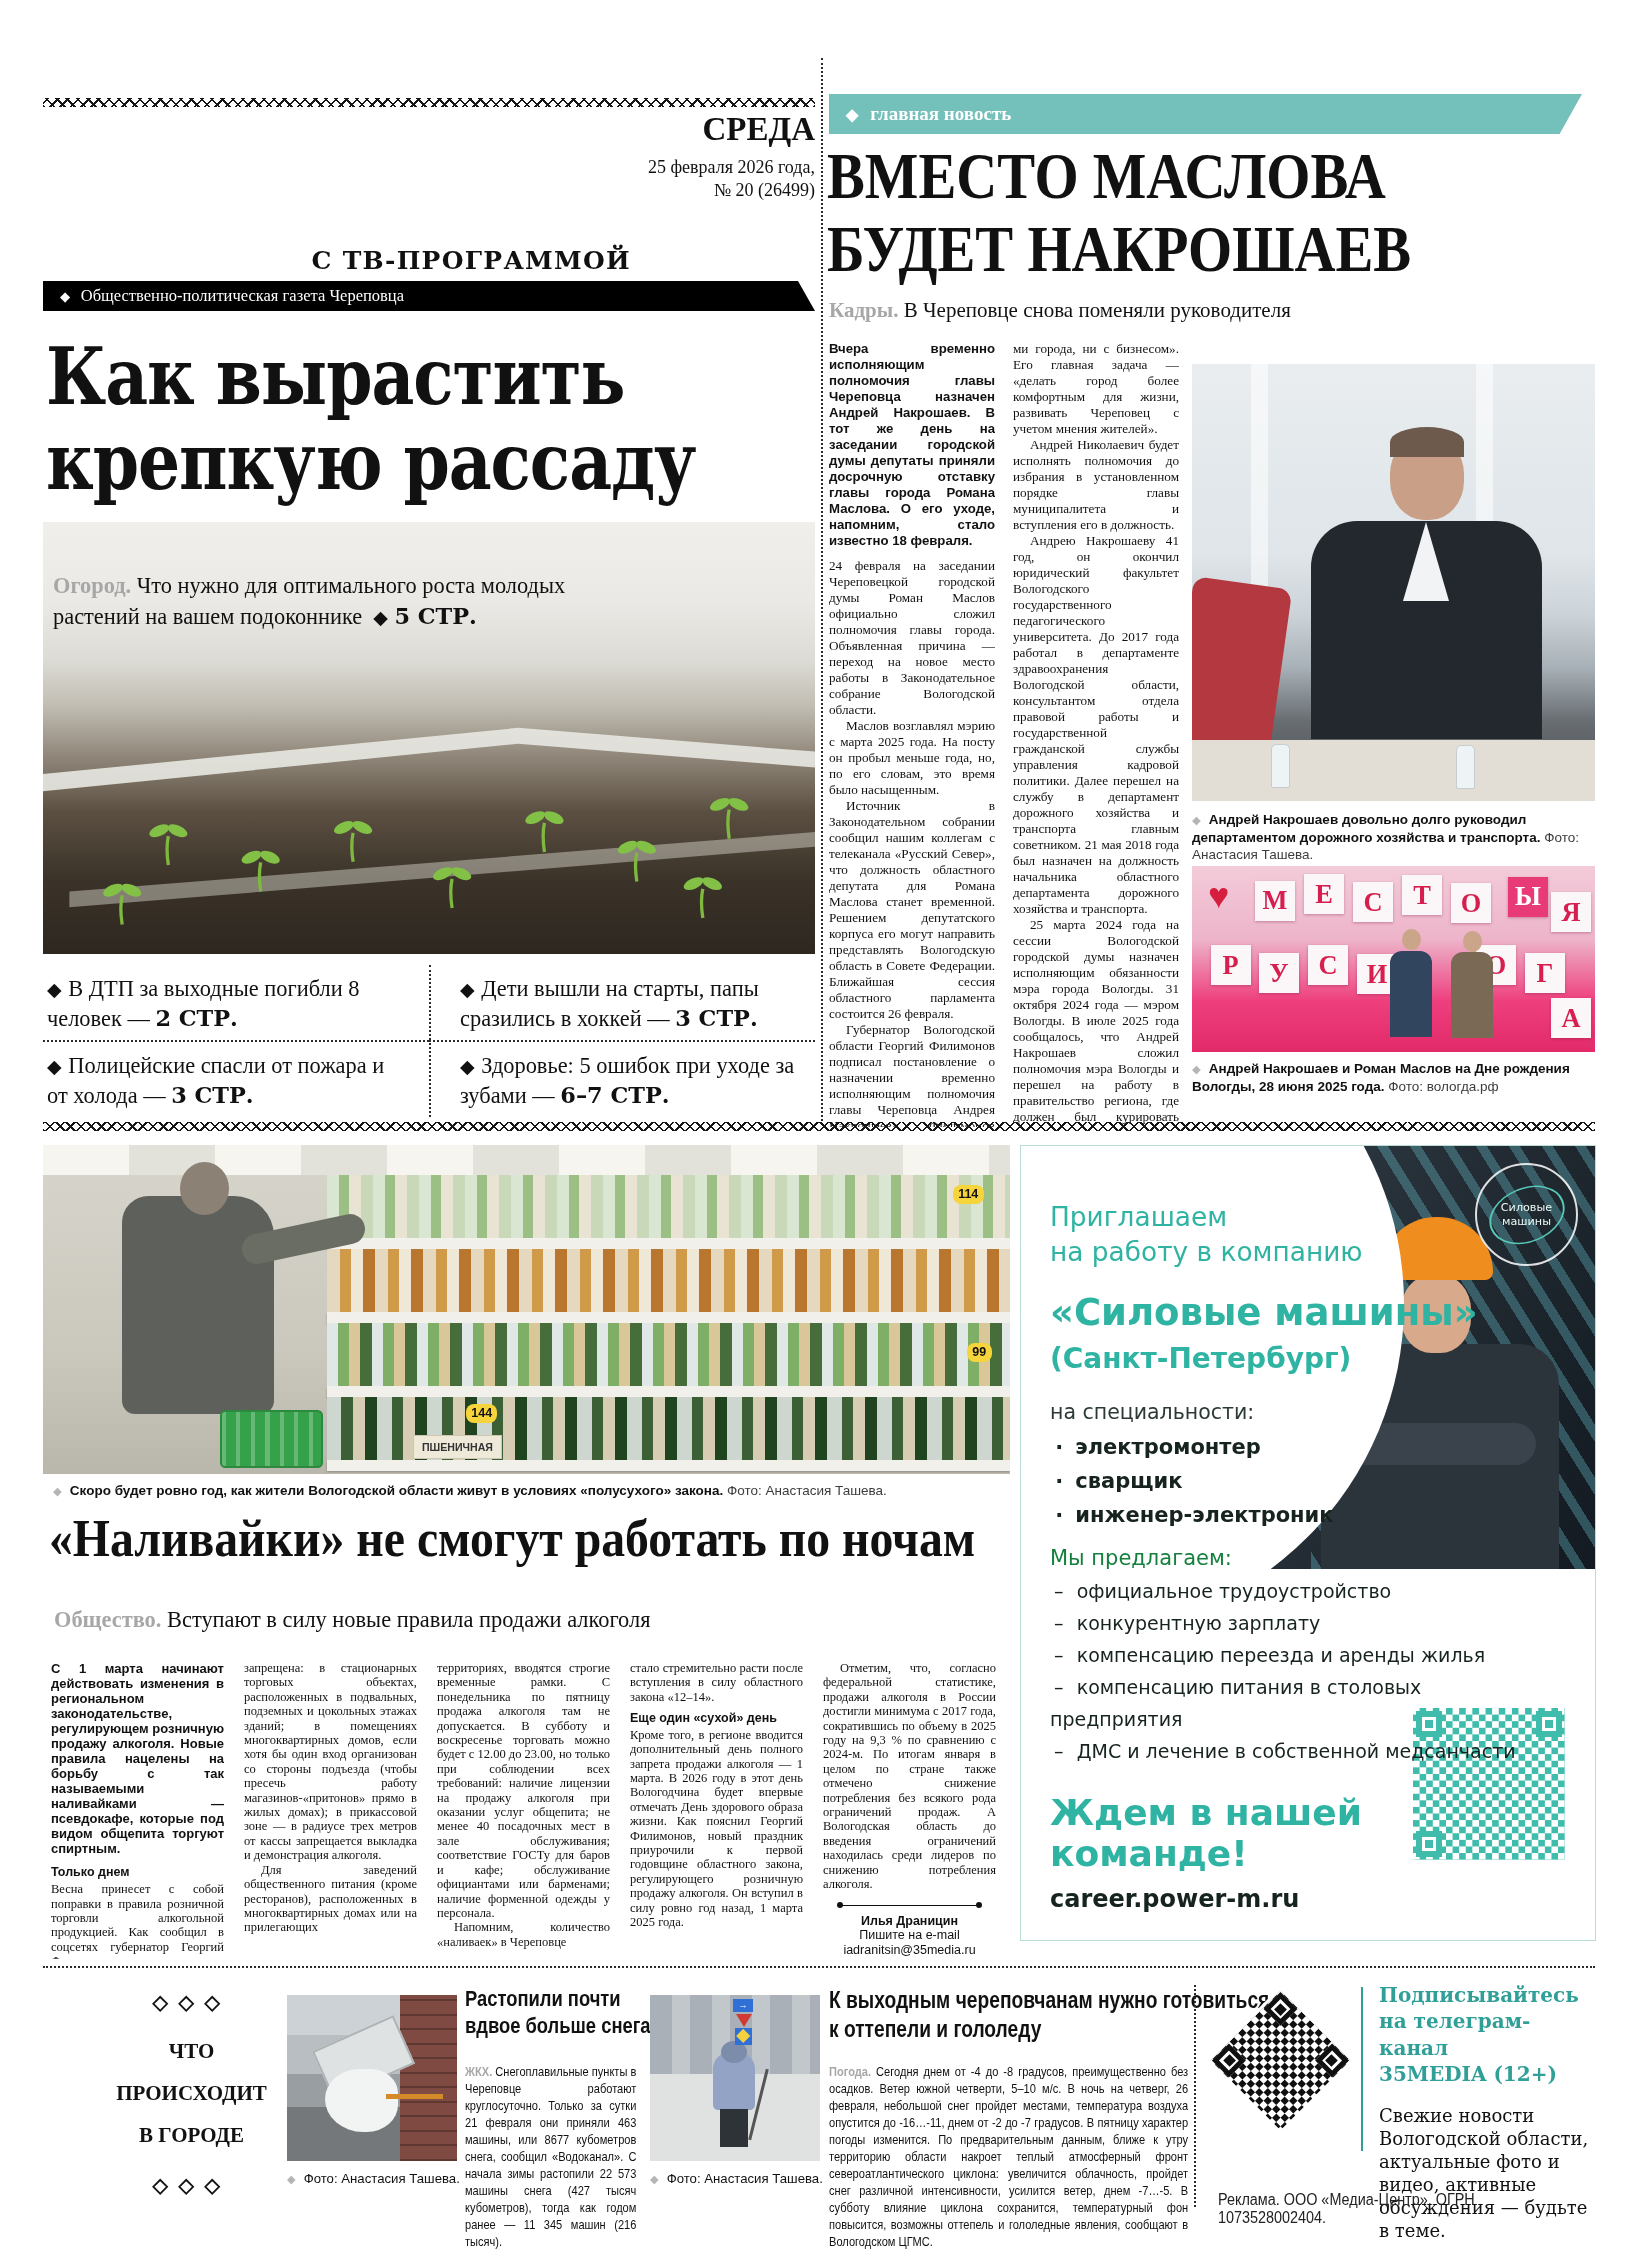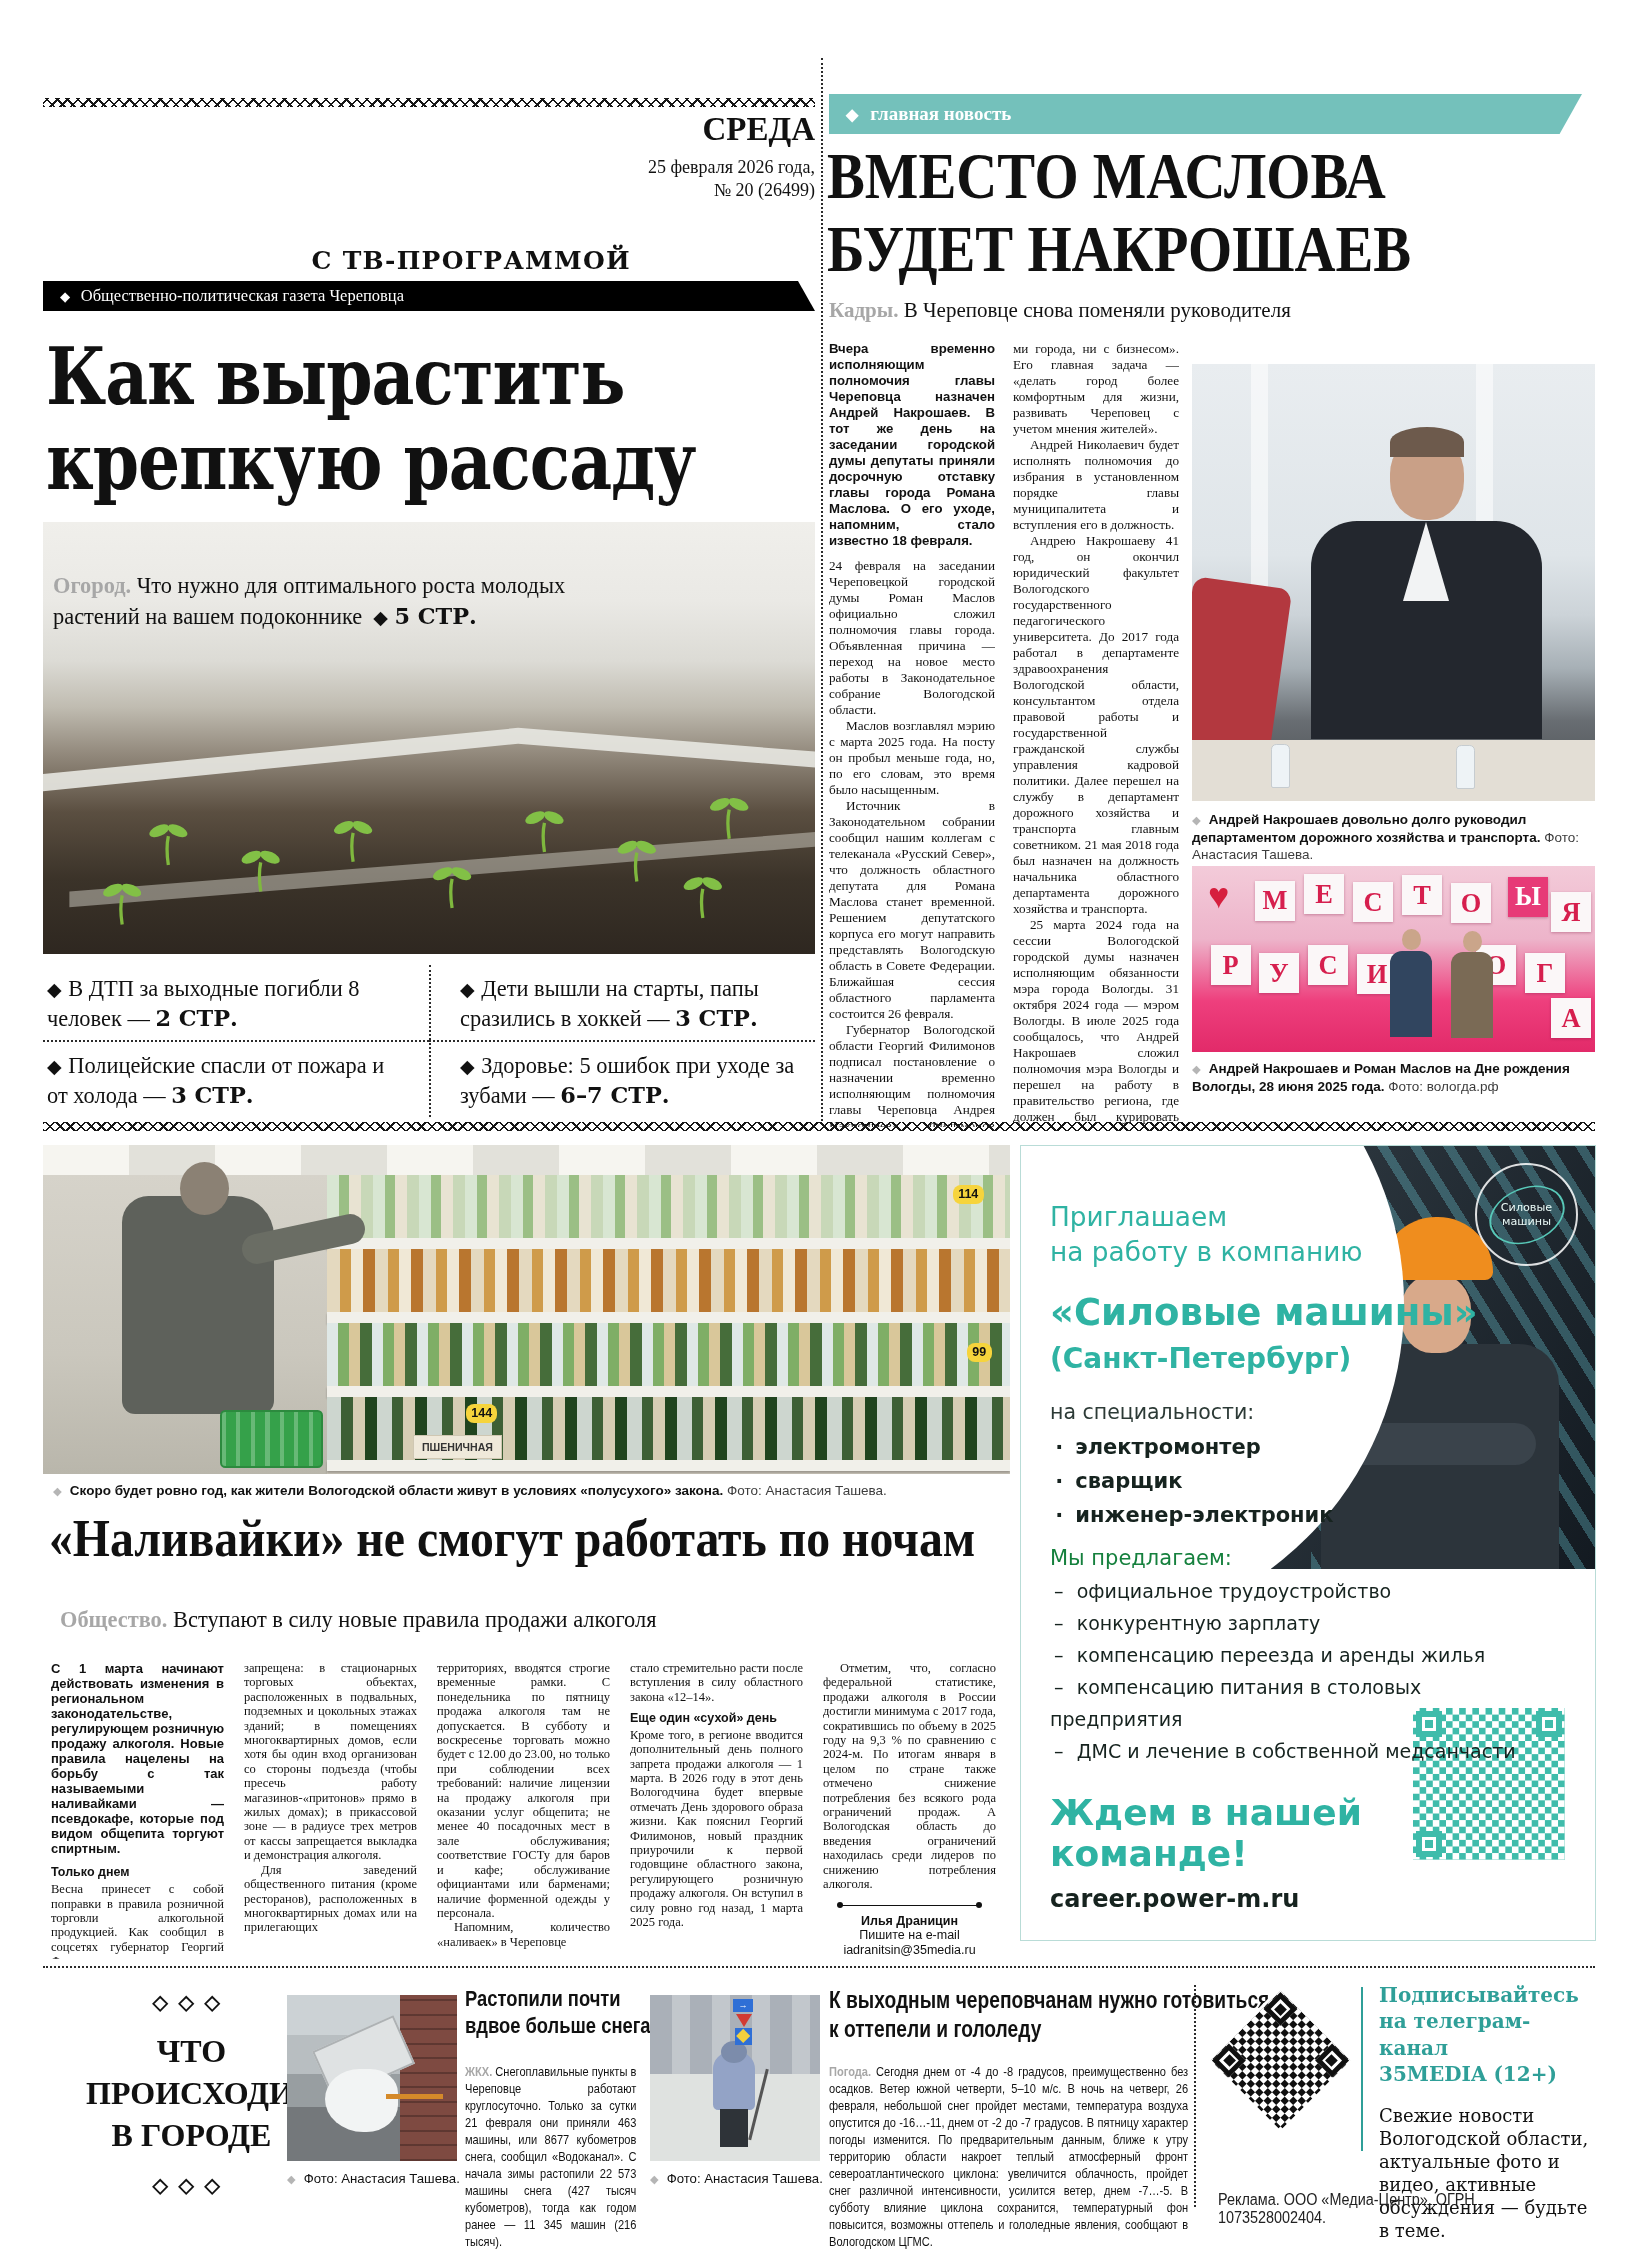--- a/index.html
+++ b/index.html
@@ -99,21 +99,21 @@
   ul.ad-offers li::before{content:"–";margin:0 13.2px 0 4px;}
   .ad-cta{font-size:36px;font-weight:bold;margin:25px 0 0 0;}
   .ad-url{font-size:24px;font-weight:bold;margin:10.6px 0 0 0;}
   .ad-qr{position:absolute;right:24px;top:556px;width:152px;height:152px;background:
          repeating-conic-gradient(#3fbcab 0% 25%,#ffffff 0% 50%);background-size:13.2px 13.2px;border:6.6px solid #fff;}
   .fq{position:absolute;width:26.4px;height:26.4px;border:6px solid #3fbcab;background:#fff;box-sizing:border-box;}
   .fq::after{content:"";position:absolute;inset:3.3px;background:#3fbcab;}
 
   
   .what{Text-align:center;font-family:"Liberation Serif",serif;font-weight:bold;text-align:center;}
-  .what .line{font-size:32px;line-height:42px;}
+  .what .line{font-size:21px;line-height:42px;}
   .what .dmds{font-size:20px;letter-spacing:10.6px;color:#111;}
   .bn-hl{font-family:"Liberation Sans",sans-serif;font-weight:bold;font-size:22.4px;line-height:27px;transform:scaleX(.82);}
   .bn-body{font-family:"Liberation Sans",sans-serif;font-size:13.5px;line-height:17px;text-align:justify;transform:scaleX(.82);}
   .wx-hl{font-family:"Liberation Sans",sans-serif;font-weight:bold;font-size:24px;line-height:29px;transform:scaleX(.8);}
   .smallcap{font-family:"Liberation Sans",sans-serif;font-size:13.2px;}
   .tg-title{font-family:"DejaVu Serif",serif;font-weight:bold;font-size:20px;line-height:26.4px;color:#2f9f98;}
   .tg-body{font-family:"DejaVu Serif",serif;font-size:18px;line-height:23px;}
   .legal{font-family:"Liberation Sans",sans-serif;font-size:16px;color:#222;transform:scaleX(.9);transform-origin:left top;}
   .teal-vline{width:2px;background:#2f9f98;}
   .qrb-wrap{display:flex;align-items:center;justify-content:center;}
@@ -378,21 +378,21 @@
     <div class="tag" style="right:18.5px;top:198px;"><span>99</span></div>
     <div class="tag" style="left:423px;top:259px;"><span>144</span></div>
     <div class="crate" style="left:370px;top:290px;"><span>ПШЕНИЧНАЯ</span></div>
   </div>
   <div class="abs cap" style="left:53px;top:1482px;width:951px;">
     <span class="cdia">◆</span><b>Скоро будет ровно год, как жители Вологодской области живут в условиях «полусухого» закона.</b>
     <span class="credit">Фото: Анастасия Ташева.</span>
   </div>
 
   <div class="abs nal-hl cxl nw" style="left:49px;top:1507px;">«Наливайки» не смогут работать по ночам</div>
-  <div class="abs nal-dek" style="left:60px;top:1607px;width:957px;">
+  <div class="abs nal-dek" style="left:54px;top:1607px;width:957px;">
     <span class="kick">Общество.</span>
     <span>Вступают в силу новые правила продажи алкоголя</span>
   </div>
 
   <div class="col acol" style="left:51px;top:1661px;width:173px;height:298px;">
     <p class="lede">С 1 марта начинают действовать изменения в региональном законодательстве, регулирующем розничную продажу алкоголя. Новые правила нацелены на борьбу с так называемыми наливайками — псевдокафе, которые под видом общепита торгуют спиртным.</p>
     <p class="subhead">Только днем</p>
     <p>Весна принесет с собой поправки в правила розничной торговли алкогольной продукцией. Как сообщил в соцсетях губернатор Георгий Филимонов, продажа алкоголя будет полностью</p>
   </div>
   <div class="col acol" style="left:244px;top:1661px;width:173px;height:298px;">

